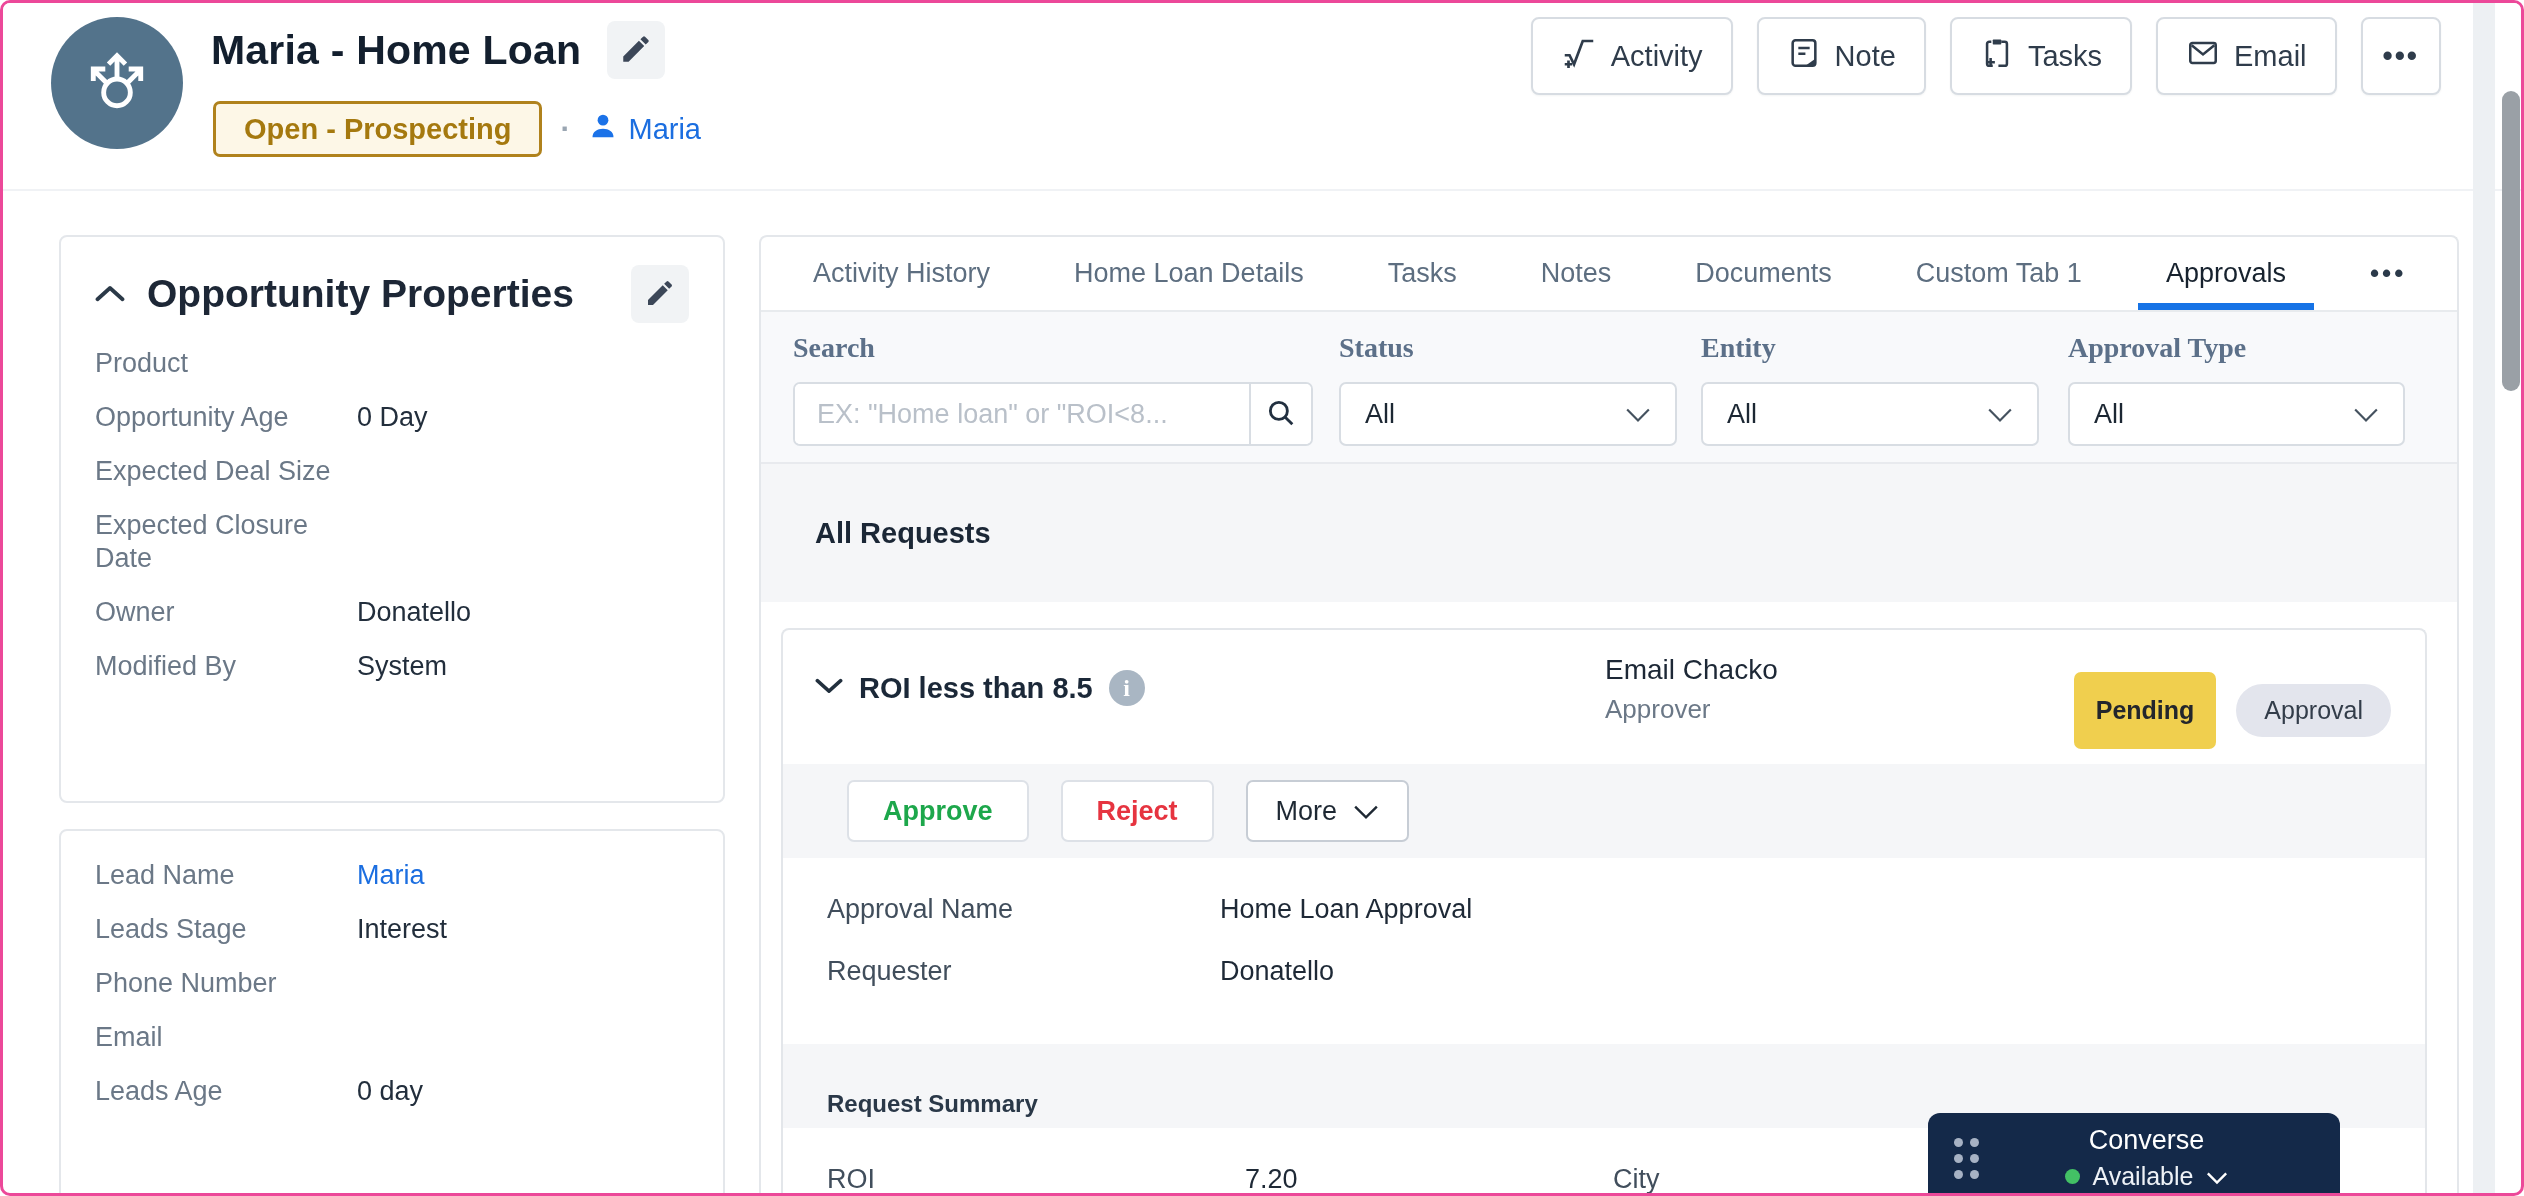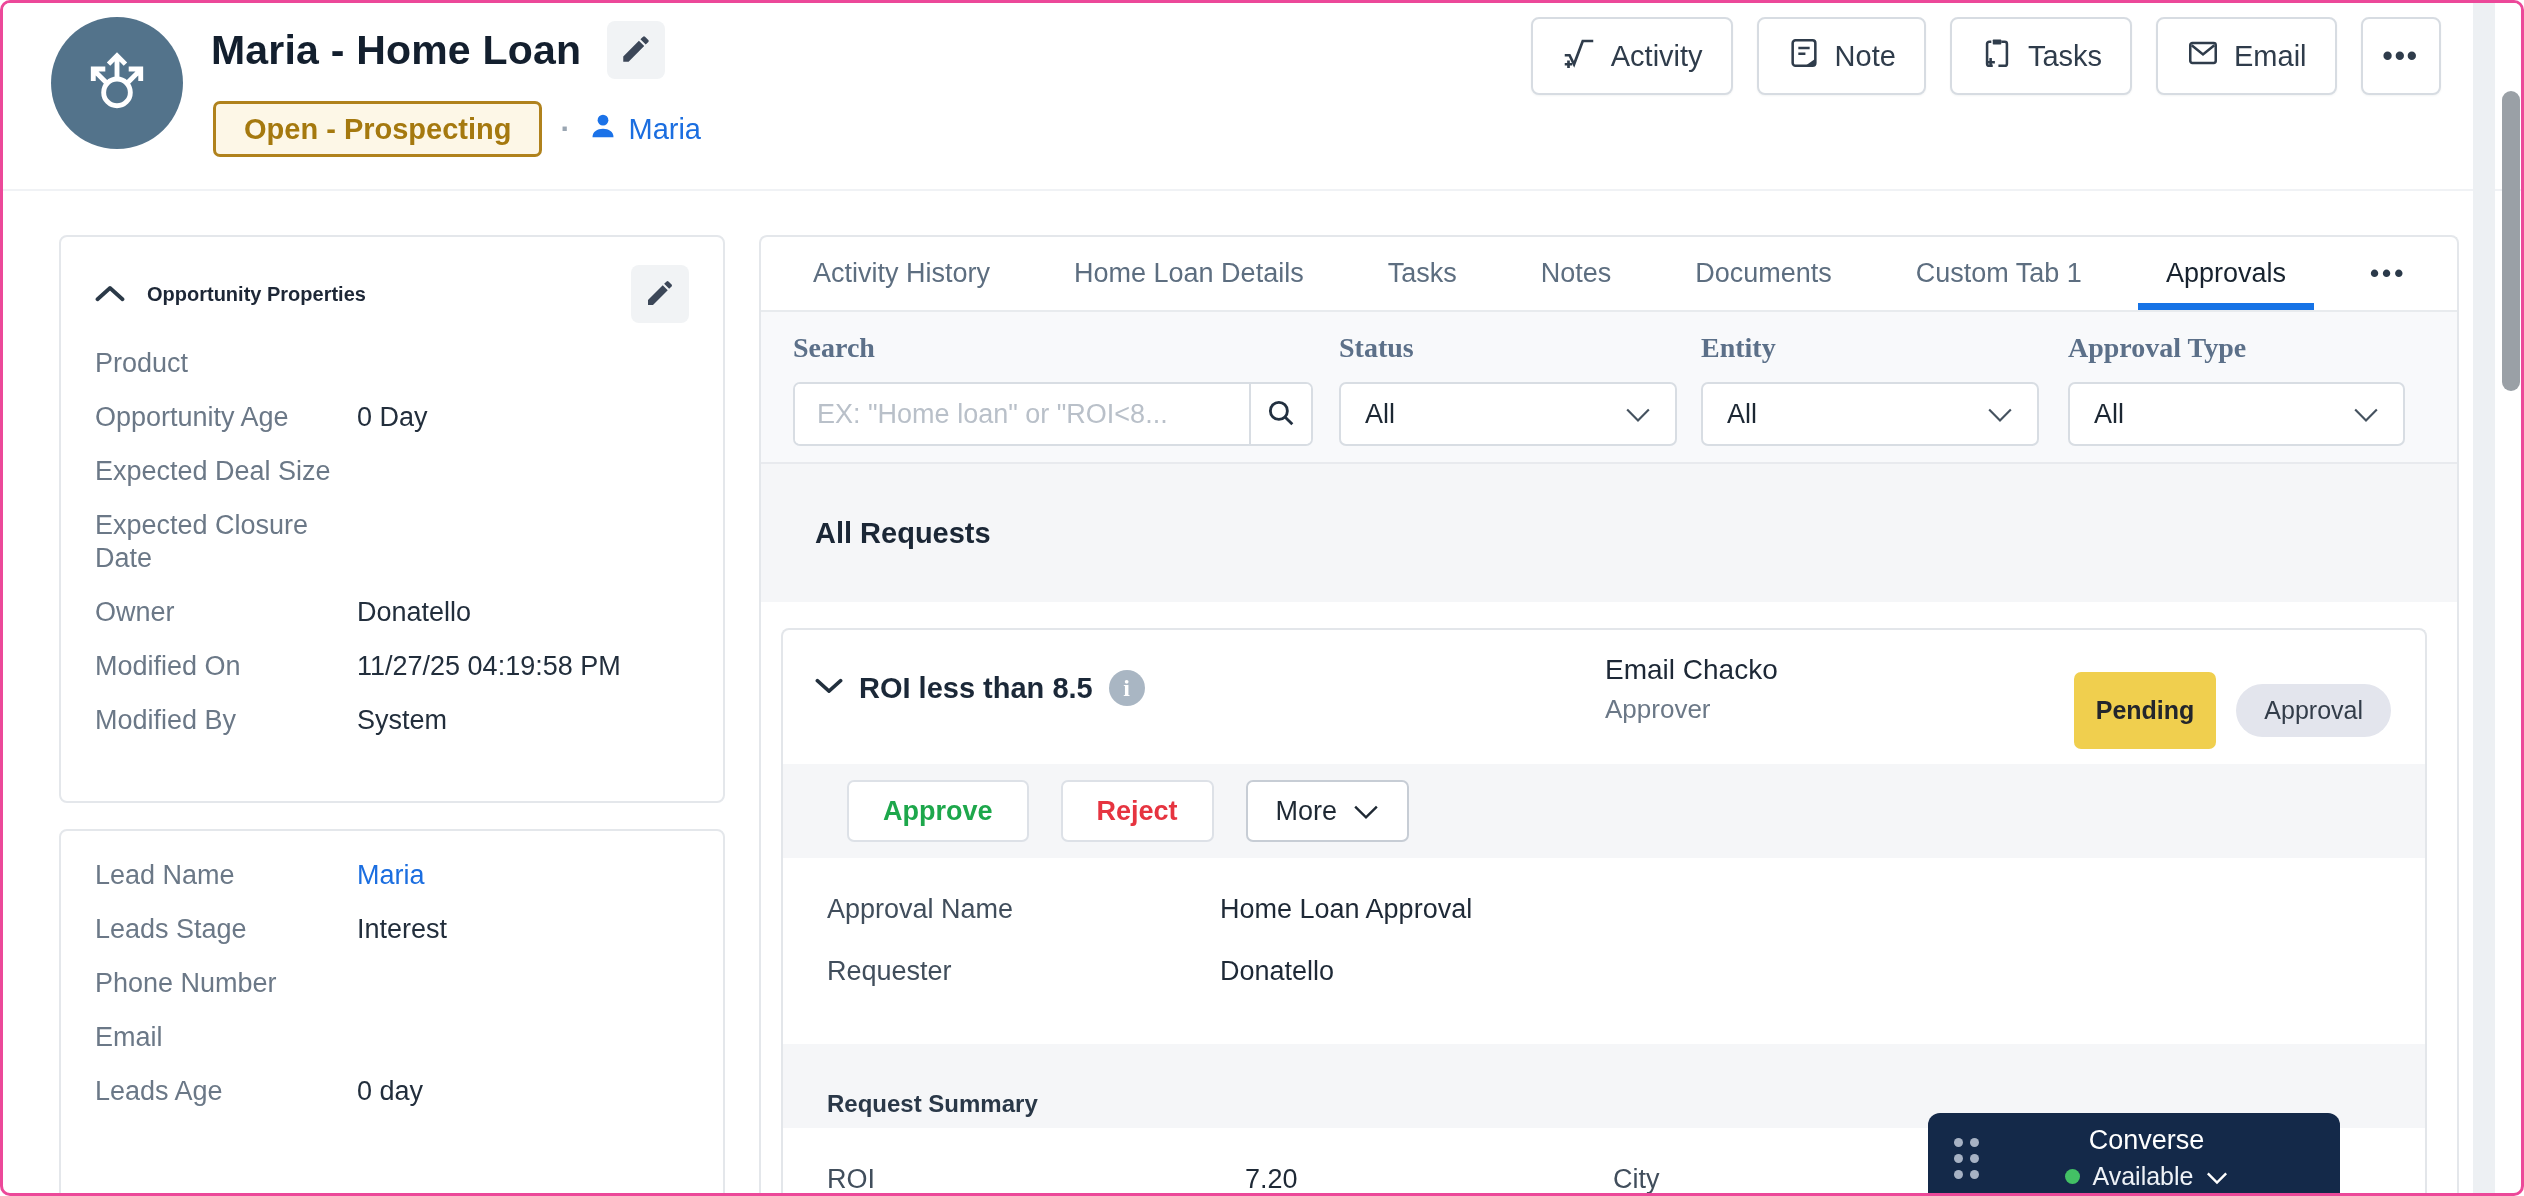--- a/index.html
+++ b/index.html
@@ -28,21 +28,21 @@
           font-size:29px; color:#2f3c4b; font-weight:500; cursor:pointer; box-shadow:0 1px 2px rgba(20,30,40,.05); }
   .hbtn svg { flex:0 0 auto; }
   .hbtn-more { padding:0 20px; letter-spacing:2px; font-weight:bold; }
 
   
   .panel { position:absolute; left:56px; width:666px; background:#fff;
            border:2px solid #e4e7eb; border-radius:8px; padding:28px 34px; }
   .panel-1 { top:232px; height:568px; overflow:hidden; }
   .panel-2 { top:826px; height:420px; }
   .panel-head { display:flex; align-items:center; gap:22px; margin-bottom:24px; position:relative; height:58px; }
-  .panel-title { font-size:20px; font-weight:bold; color:#1d2736; }
+  .panel-title { font-size:39px; font-weight:bold; color:#1d2736; }
   .panel-edit { position:absolute; right:0; top:0; }
   .collapse-btn { background:none; border:none; cursor:pointer; display:flex; align-items:center; }
   .frow { display:flex; margin-bottom:21px; }
   .frow .lbl { flex:0 0 262px; font-size:27px; line-height:33px; color:#6b7887; }
   .frow .val { font-size:27px; line-height:33px; color:#222e3c; }
   .frow .val.link { color:#1b6ee0; cursor:pointer; }
 
   
   .main { position:absolute; left:756px; top:232px; width:1700px; height:966px;
           border:2px solid #e4e7eb; border-bottom:none; border-radius:8px 8px 0 0;
@@ -249,24 +249,20 @@
       </div>
     <div class="frow">
         <span class="lbl">Expected Closure Date</span>
         <span class="val"></span>
       </div>
     <div class="frow">
         <span class="lbl">Owner</span>
         <span class="val">Donatello</span>
       </div>
     <div class="frow">
-        <span class="lbl">Modified On</span>
-        <span class="val">11/27/25 04:19:58 PM</span>
-      </div>
-    <div class="frow">
         <span class="lbl">Modified By</span>
         <span class="val">System</span>
       </div>
   </div>
 
   <div class="panel panel-2">
     <div class="frow">
         <span class="lbl">Lead Name</span>
         <span class="val link">Maria</span>
       </div>

